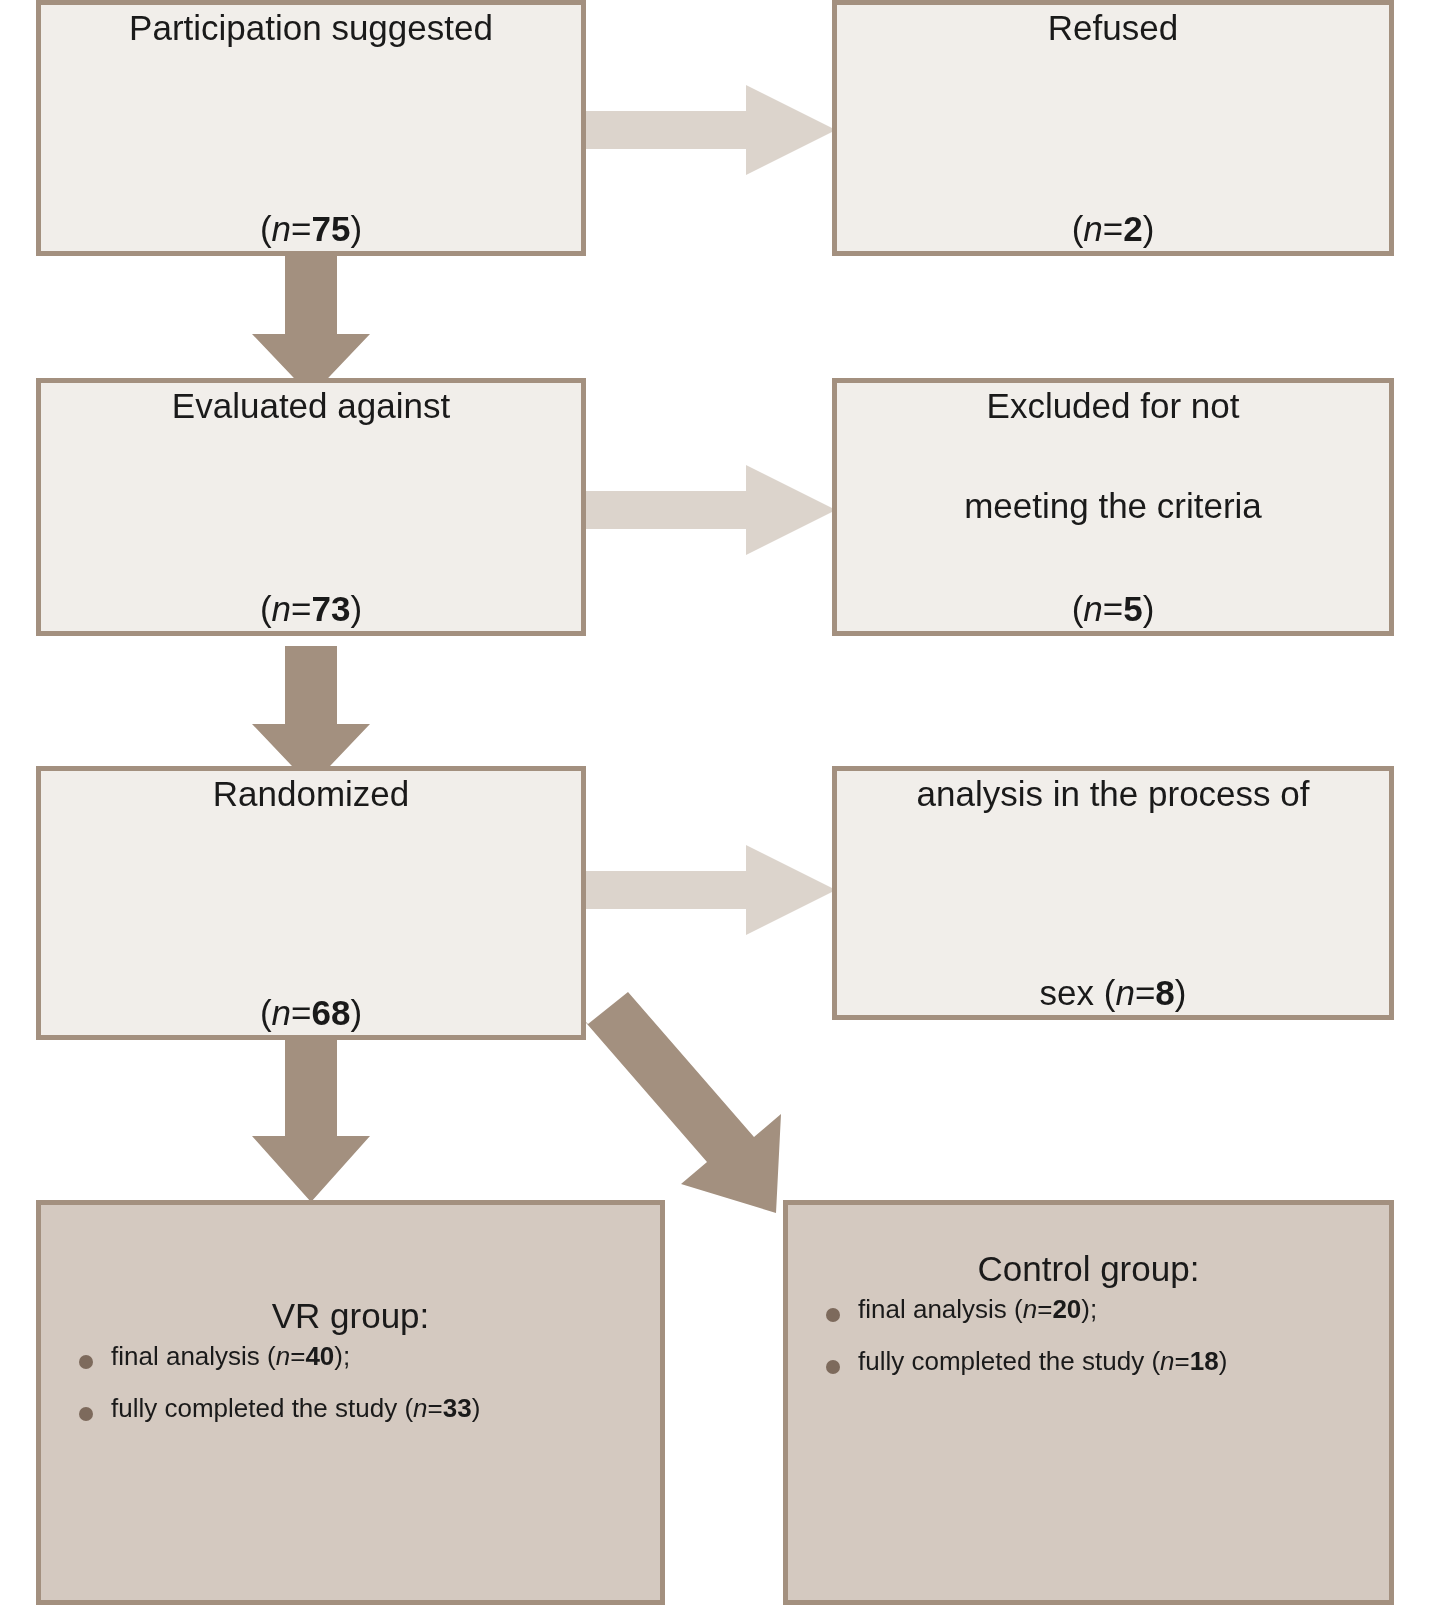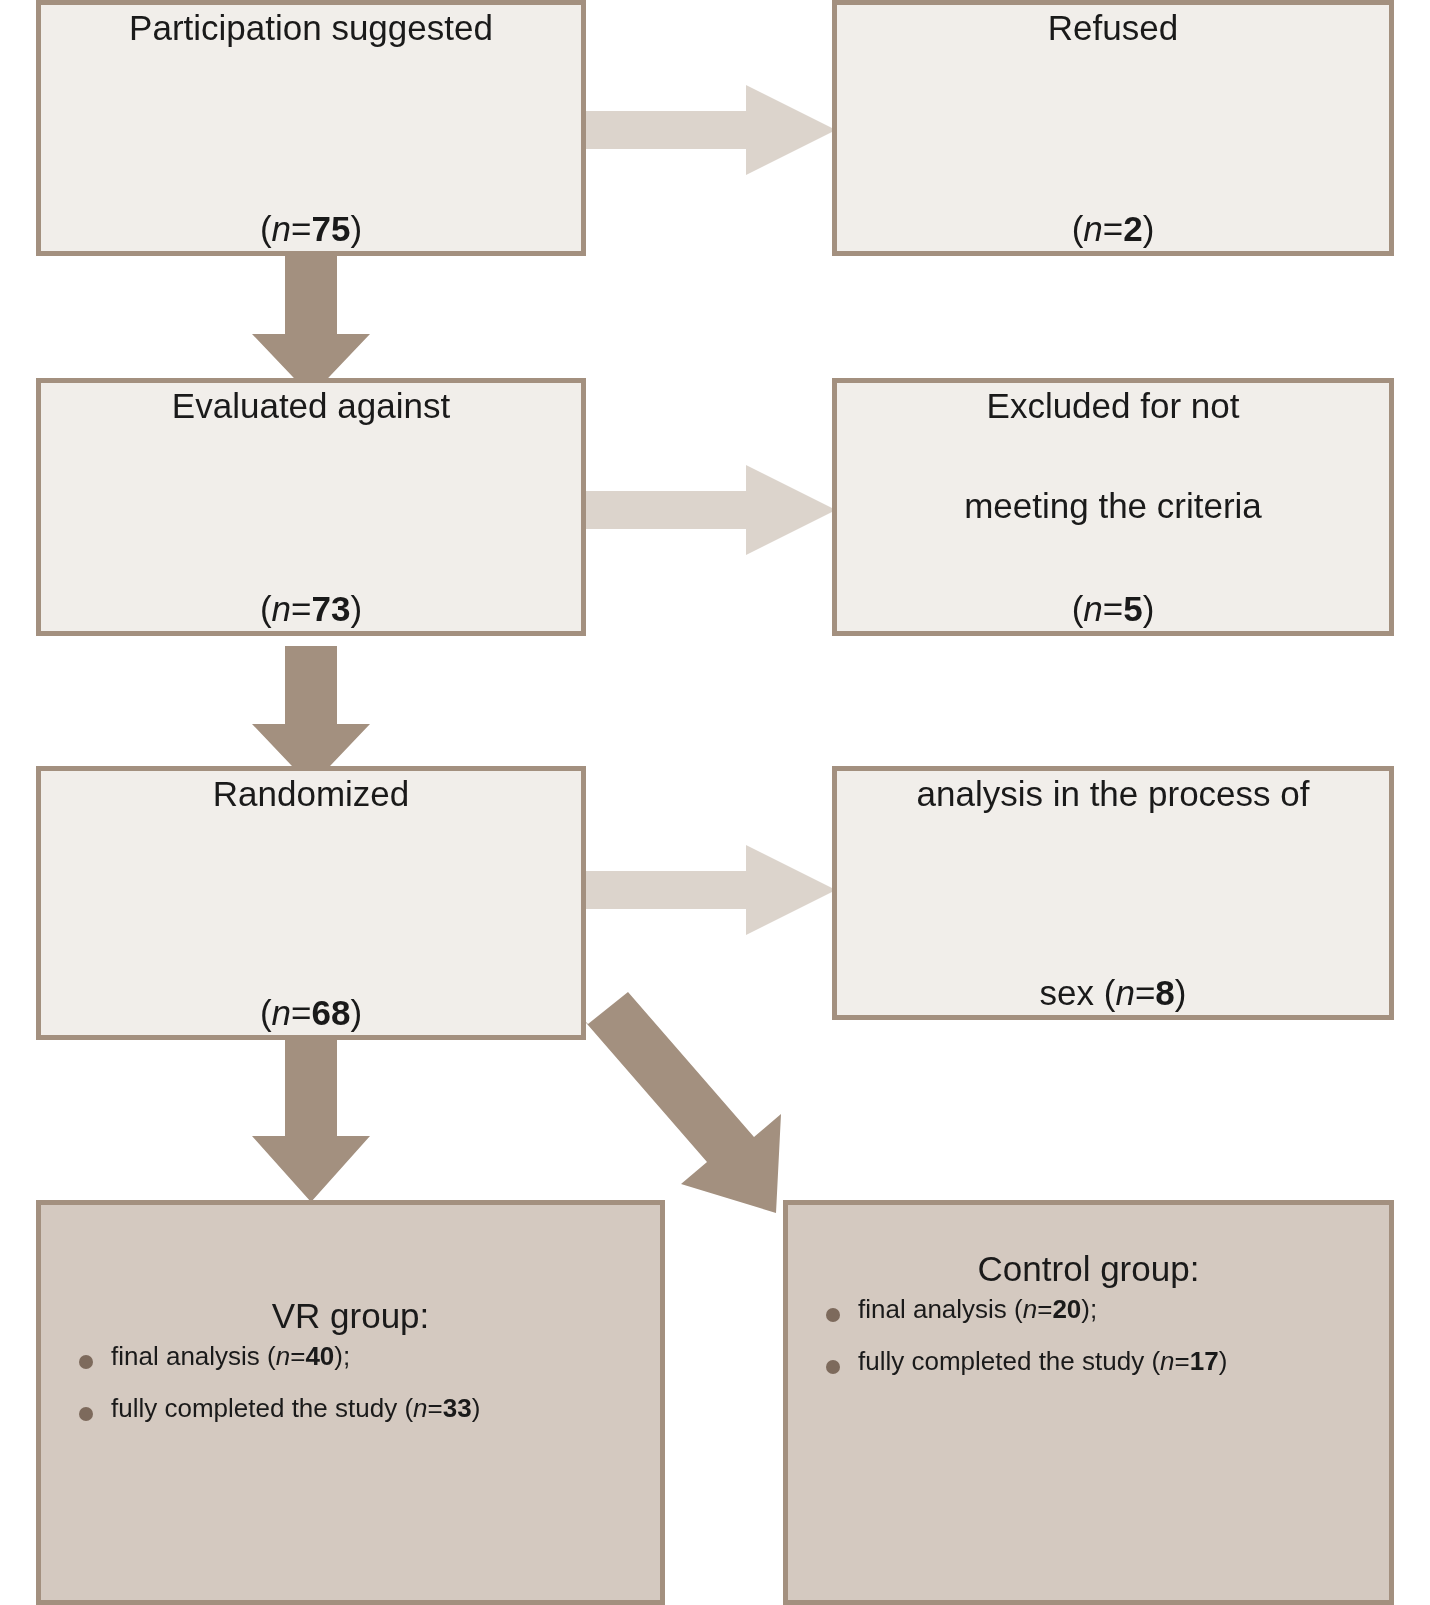--- a/index.html
+++ b/index.html
@@ -179,18 +179,18 @@
 
   <div class="node dark" style="left:783px; top:1200px; width:611px; height:405px; justify-content:flex-start; padding-top:41px;">
     <div class="node-title">Control group:</div>
     <div class="bullets">
       <div class="bullet-row">
         <span class="bullet-dot"></span>
         <span class="bullet-text"><span>final analysis (</span><span class="it">n</span><span>=</span><span class="bd">20</span><span>);</span></span>
       </div>
       <div class="bullet-row">
         <span class="bullet-dot"></span>
-        <span class="bullet-text"><span>fully completed the study (</span><span class="it">n</span><span>=</span><span class="bd">17</span><span>)</span></span>
+        <span class="bullet-text"><span>fully completed the study (</span><span class="it">n</span><span>=</span><span class="bd">18</span><span>)</span></span>
       </div>
     </div>
   </div>
 
 </div>
 
 </body></html>

